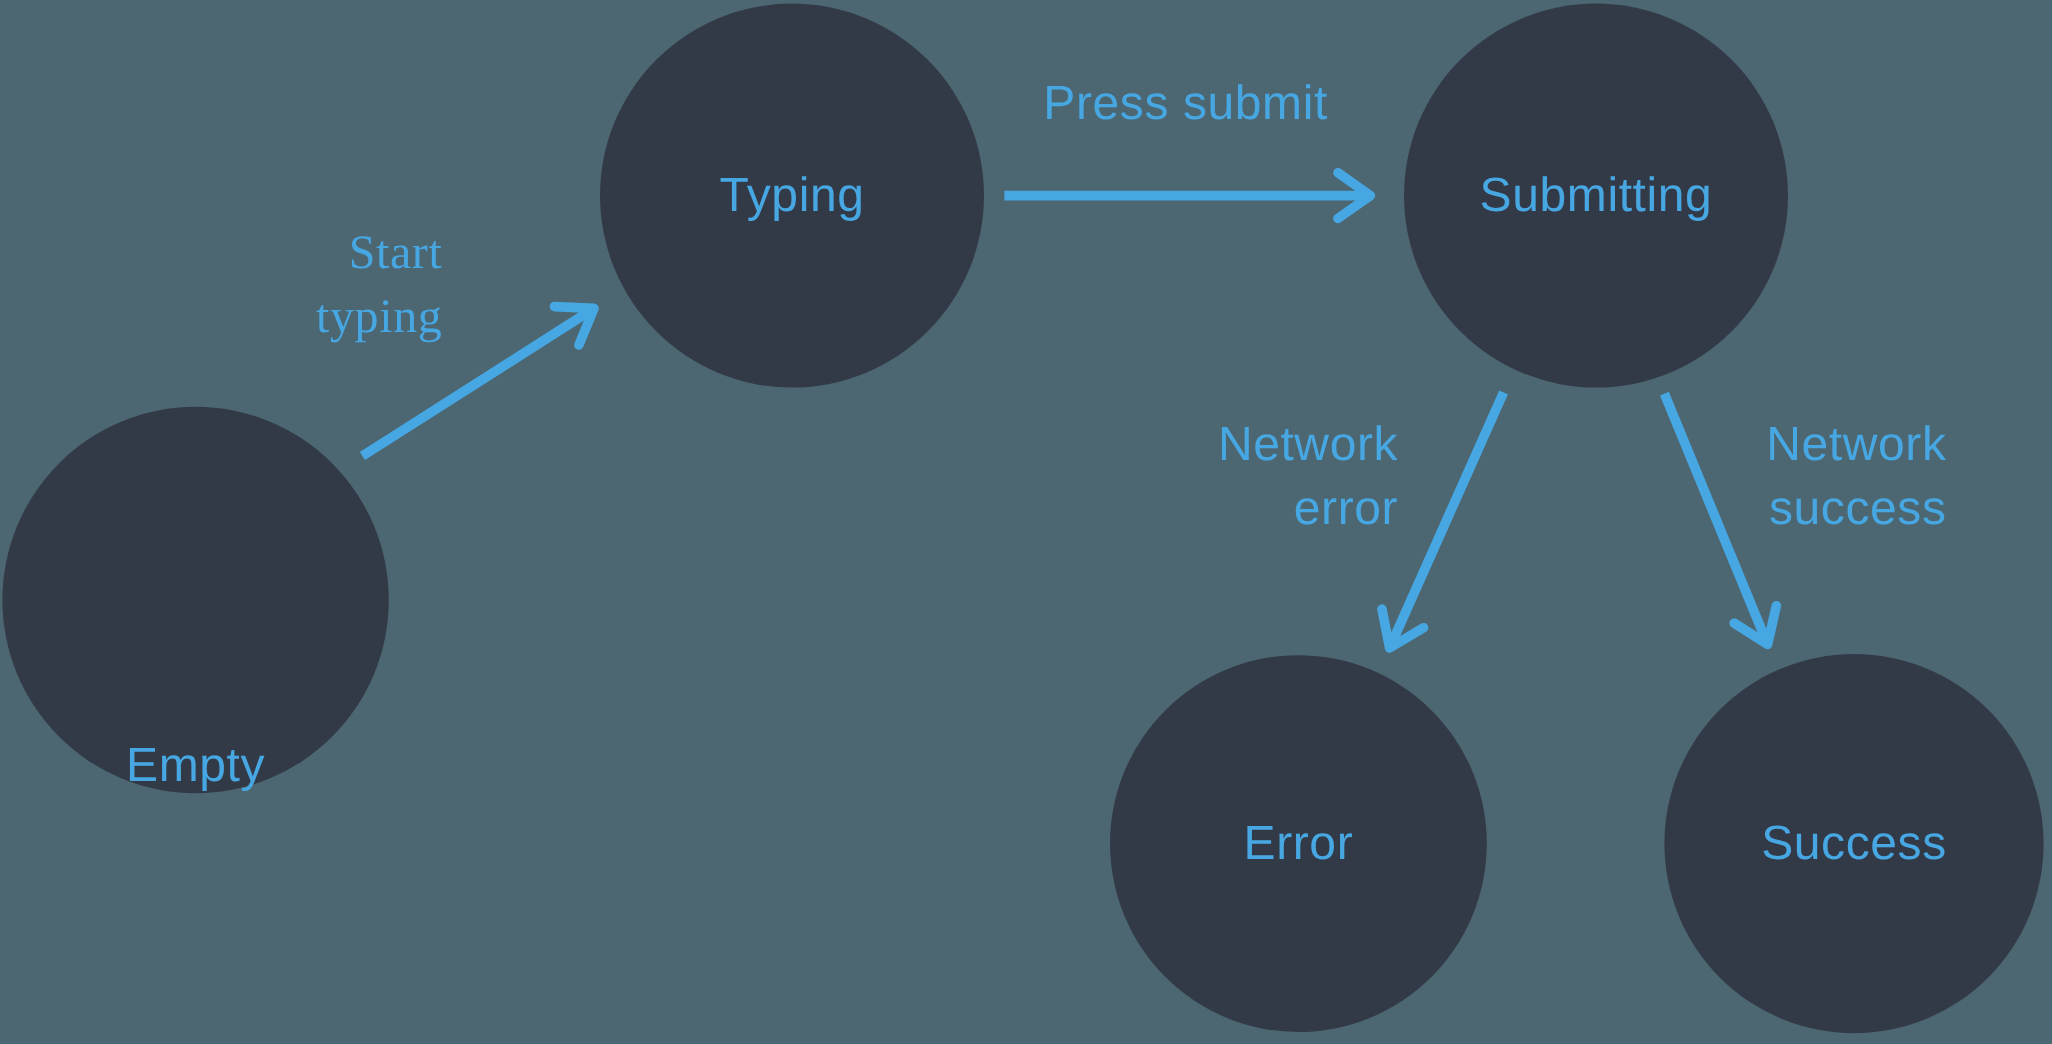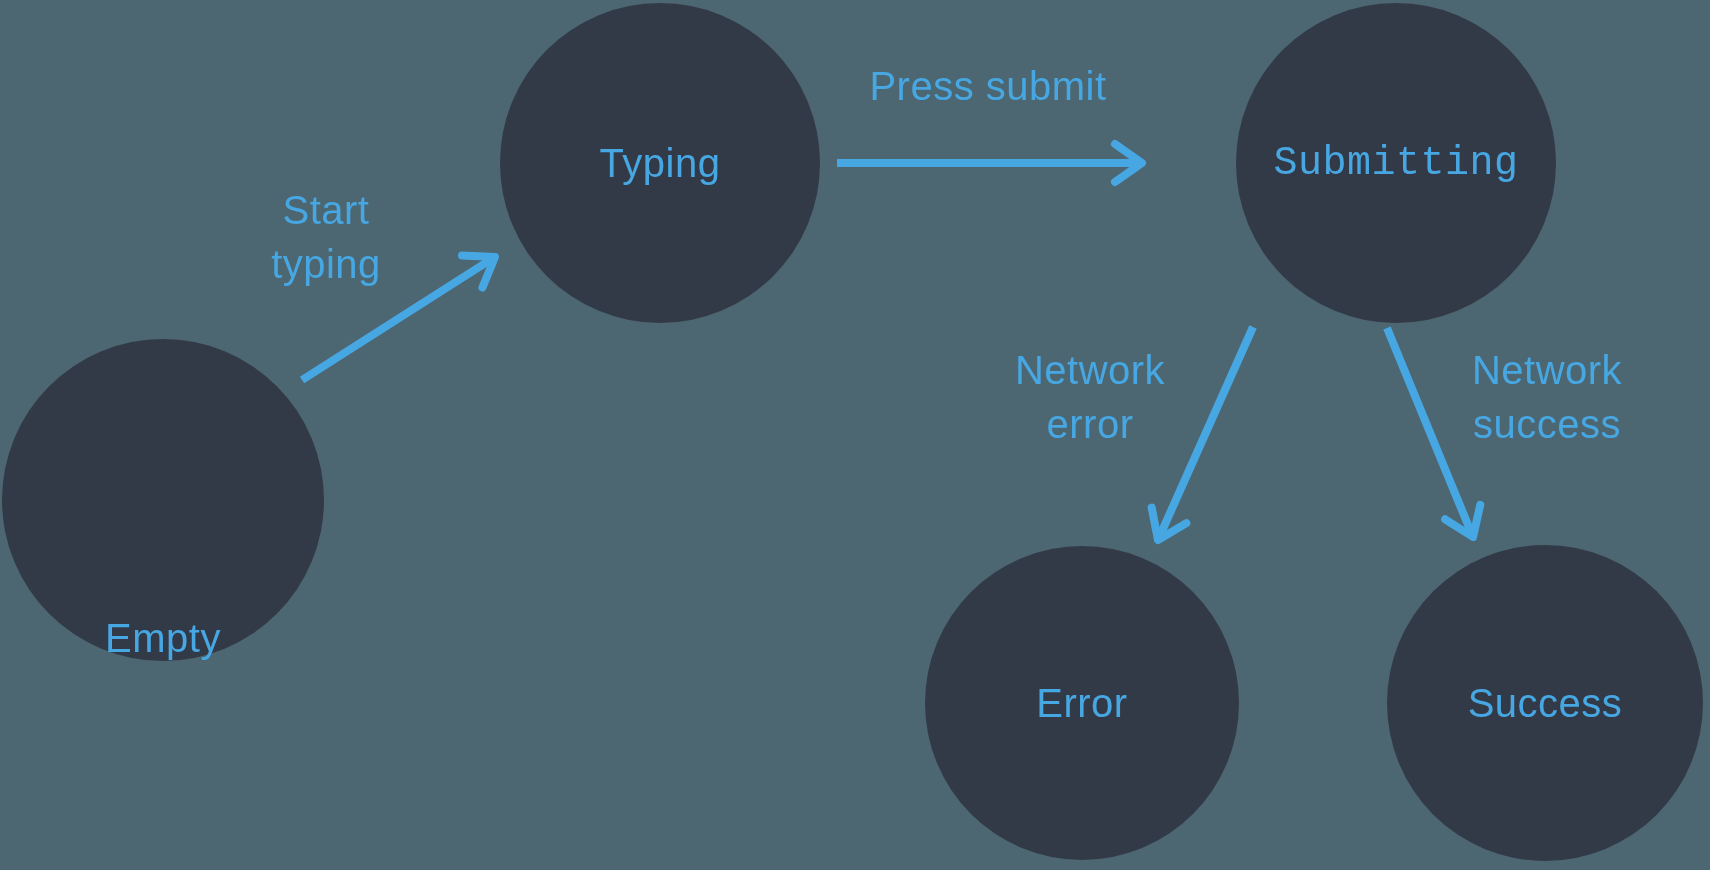--- a/index.html
+++ b/index.html
@@ -31,31 +31,31 @@
     letter-spacing:0.5px;
     white-space:nowrap;
   }
   .transition-label{
     position:absolute;
     transform:translate(-50%,-50%);
     color:var(--accent);
     font-size:40px;
     line-height:54px;
     letter-spacing:0.5px;
-    text-align:center;
+    text-align:right;
     white-space:pre-line;
   }
   
   .state-empty     {left:2px;   top:339px; width:322px; height:322px;align-items:flex-end;}
   .state-typing    {left:500px; top:3px;   width:320px; height:320px;}
-  .state-submitting{left:1236px;top:3px;   width:320px; height:320px;font-family:Liberation Mono, monospace;}
+  .state-submitting{left:1170px;top:3px;   width:320px; height:320px;}
   .state-error     {left:925px; top:546px; width:314px; height:314px;}
   .state-success   {left:1387px;top:545px; width:316px; height:316px;}
   
-  .tl-start-typing   {left:326px; top:237px;}
+  .tl-start-typing   {left:316px; top:237px;font-family:Liberation Serif, serif;}
   .tl-press-submit   {left:988px; top:86px;}
   .tl-network-error  {left:1090px;top:397px;}
   .tl-network-success{left:1547px;top:397px;}
 </style>
 </head>
 <body>
 
 <div class="canvas">
 
   <svg class="arrows-layer" width="1710" height="870" viewBox="0 0 1710 870" xmlns="http://www.w3.org/2000/svg">

